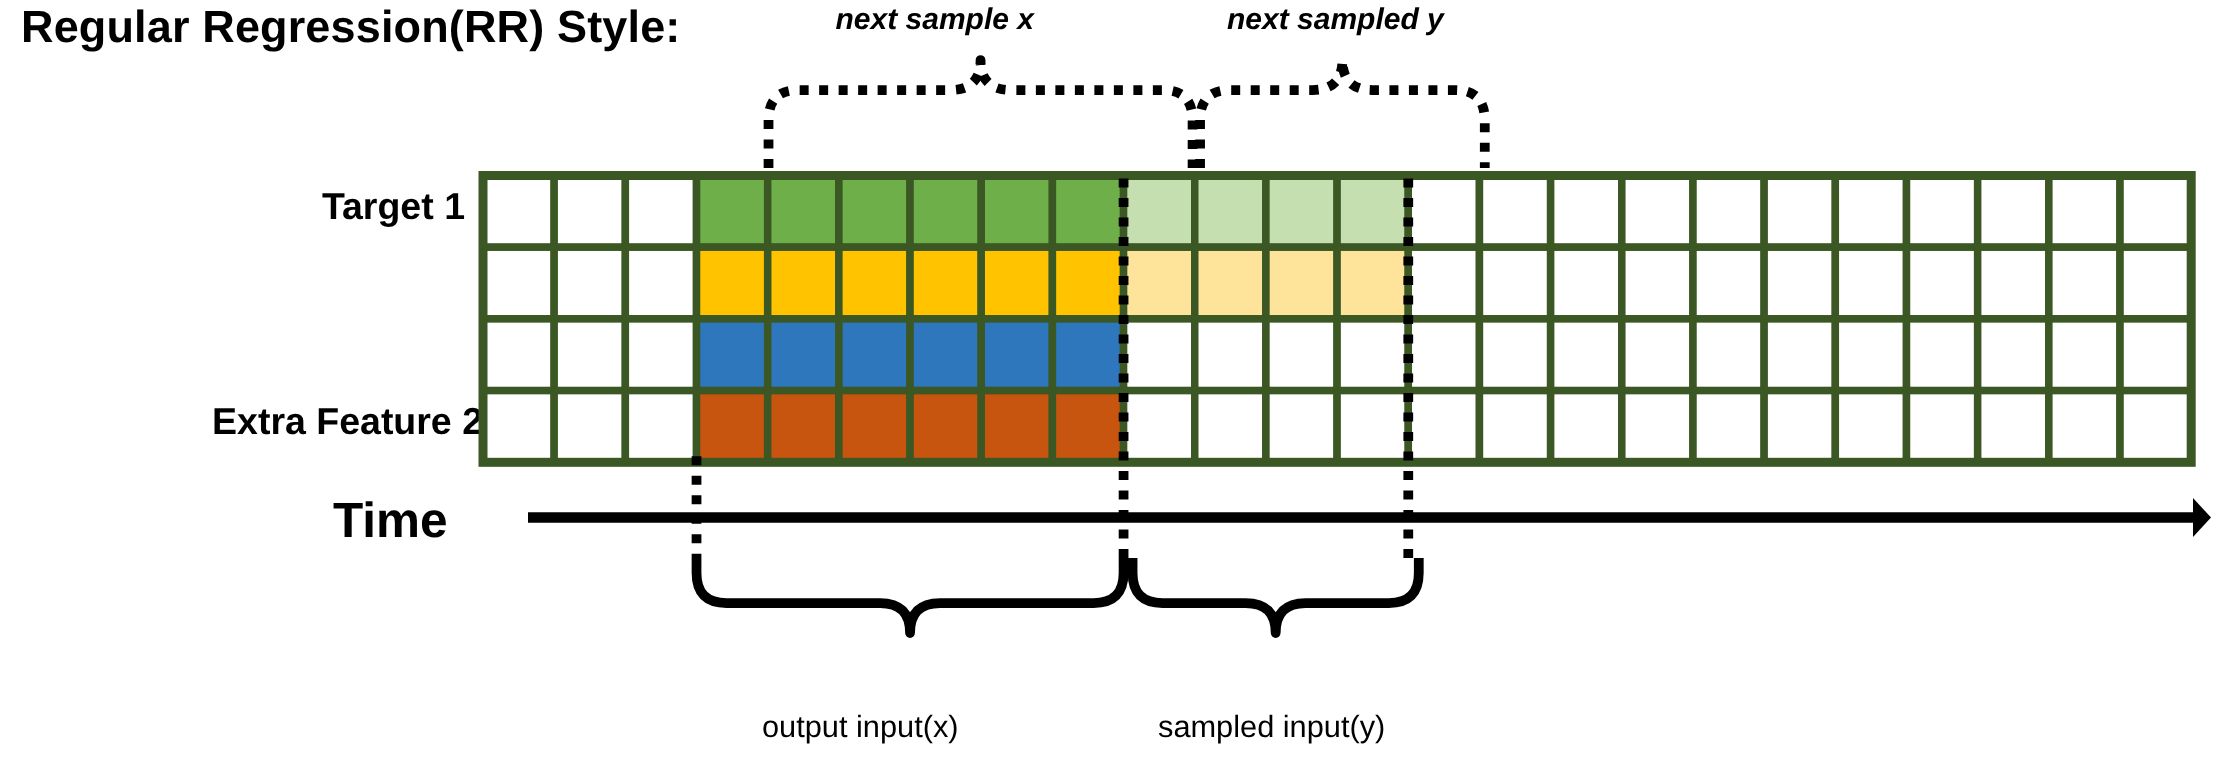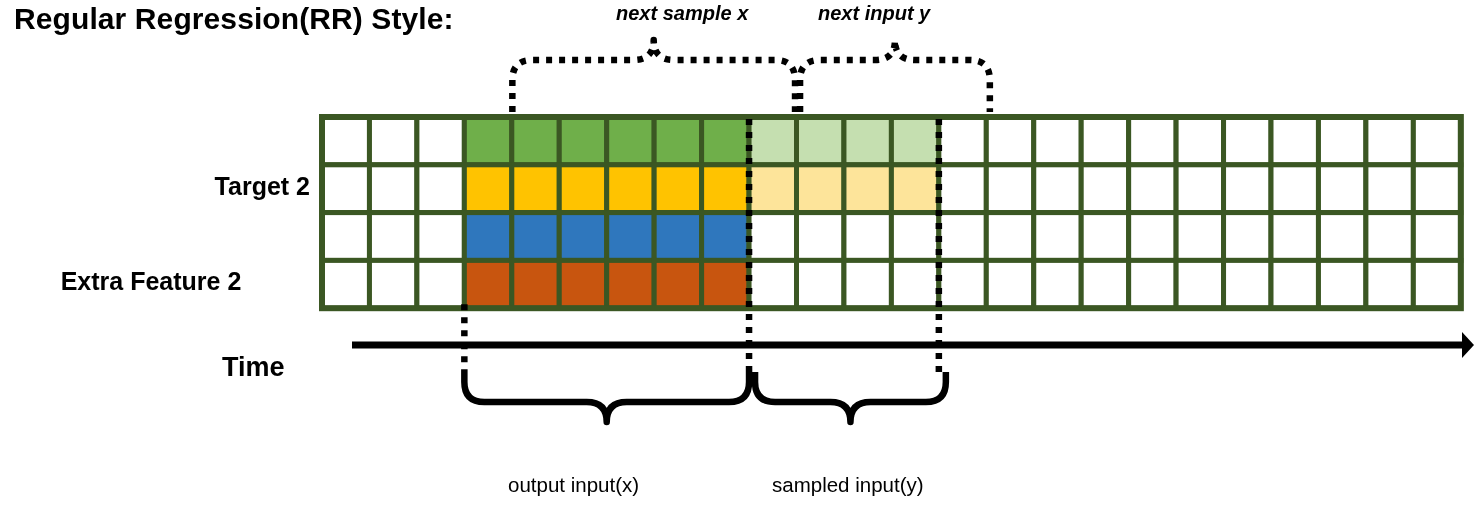--- a/index.html
+++ b/index.html
@@ -12,34 +12,34 @@
        letter-spacing:.1px;white-space:nowrap;}
 
   .rowlabel{position:absolute;right:0;width:300px;text-align:right;
             font-size:25px;font-weight:700;white-space:nowrap;}
 
   .annot{position:absolute;font-size:20px;font-style:italic;font-weight:600;
          white-space:nowrap;}
 
   .cap{position:absolute;font-size:20.5px;line-height:25px;white-space:pre;}
 
-  .timelbl{position:absolute;font-size:27px;font-weight:700;white-space:nowrap;margin-top:24px;}
+  .timelbl{position:absolute;font-size:33px;font-weight:700;white-space:nowrap;}
 </style>
 </head>
 <body>
 
 <div id="stage">
 
   <div class="ttl">Regular Regression(RR) Style:</div>
 
-  <div class="annot" id="annot-x" style="left: 616px; top: 2px; font-style: italic;">next sample x</div>
-  <div class="annot" id="annot-y" style="left: 818px; top: 2px;">next input y</div>
+  <div class="annot" id="annot-x" style="left: 557px; top: 2px; font-style: italic;">next sample x</div>
+  <div class="annot" id="annot-y" style="left: 818px; top: 2px;">next sampled y</div>
 
-  <div class="rowlabel" id="rl1" style="left: 10px; top: 171.7px;">Target 2</div>
-  <div class="rowlabel" id="rl3" style="left: 1px; top: 267.3px; text-align: center;">Extra Feature 2</div>
+  <div class="rowlabel" id="rl0" style="left: 10px; top: 123.9px;">Target 1</div>
+  <div class="rowlabel" id="rl3" style="left: 22px; top: 267.3px;">Extra Feature 2</div>
 
   <div class="timelbl" id="timelbl" style="left: 222px; top: 328px;">Time</div>
 
   <div class="cap" id="cap-in" style="left: 508px; top: 422px;">
     <div>output input(x)</div>
     
     
   </div>
 
   <div class="cap" id="cap-out" style="left: 772px; top: 422px;">

